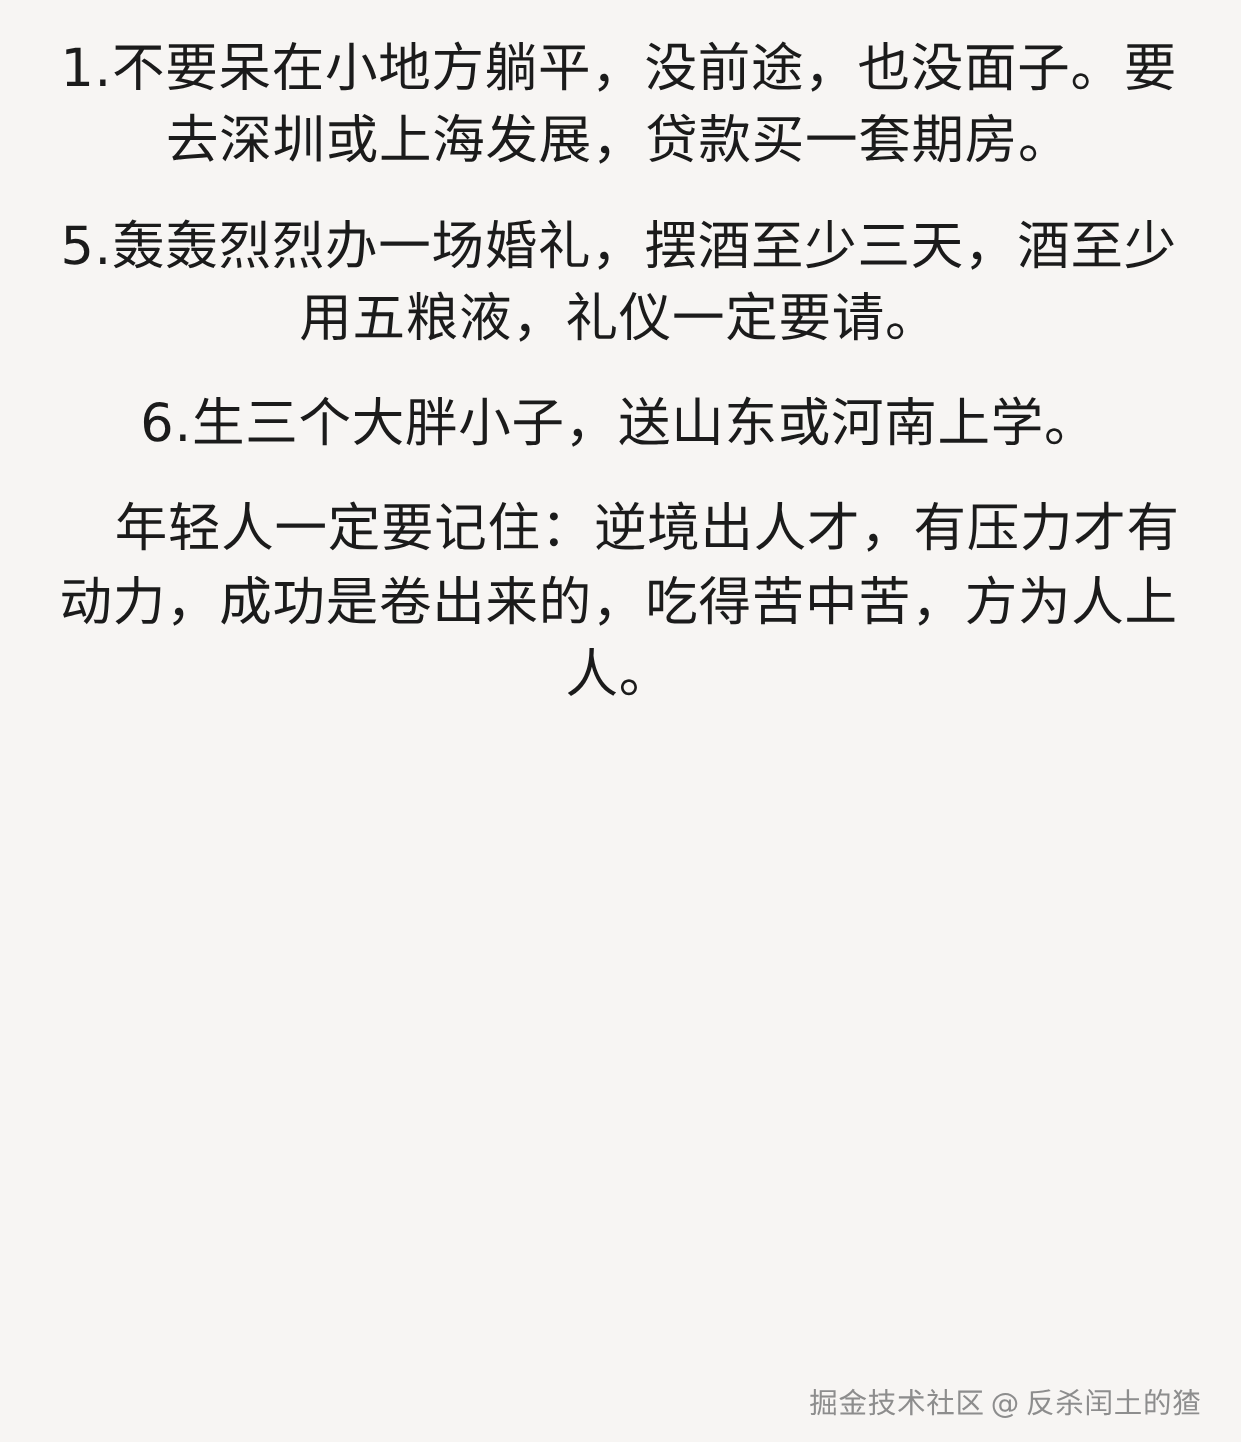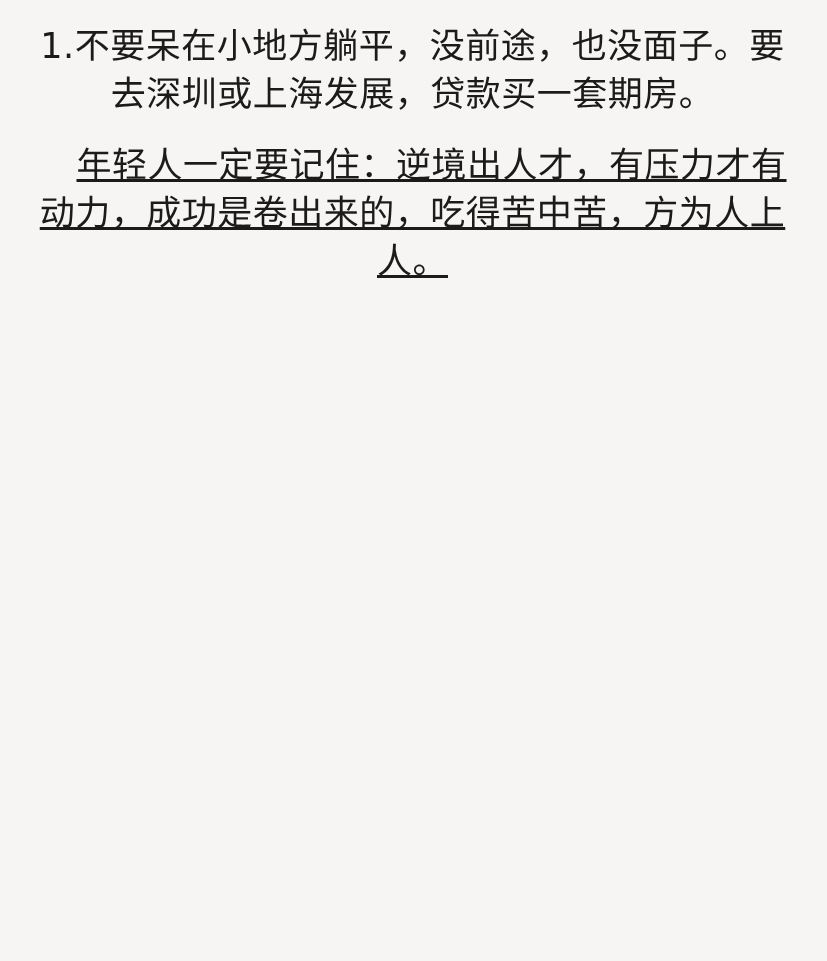--- a/index.html
+++ b/index.html
@@ -28,21 +28,20 @@
     line-height: 1.38;
     color: #1b1b1b;
     letter-spacing: 0.5px;
     margin: 0 0 22px 0;
     font-weight: 500;
     text-align: center;
     word-break: break-all;
   }
   .para.indent {
     text-indent: 38px;
-    text-decoration: underline;
   }
   .para.last {
     margin-bottom: 0;
   }
   .watermark {
     position: absolute;
     right: 26px;
     bottom: 14px;
     font-size: 19px;
     color: #8d8d8d;
@@ -54,16 +53,21 @@
     display: inline-block;
     margin: 0 4px;
   }
 </style>
 </head>
 <body>
 
 <div class="page">
 
   <p class="para">1.不要呆在小地方躺平，没前途，也没面子。要去深圳或上海发展，贷款买一套期房。</p>
+  <p class="para">5.轰轰烈烈办一场婚礼，摆酒至少三天，酒至少用五粮液，礼仪一定要请。</p>
+  <p class="para">6.生三个大胖小子，送山东或河南上学。</p>
   <p class="para indent last">年轻人一定要记住：逆境出人才，有压力才有动力，成功是卷出来的，吃得苦中苦，方为人上人。</p>
 
+  <div class="watermark">
+    <span>掘金技术社区</span><span class="wm-sep">@</span><span>反杀闰土的猹</span>
+  </div>
 
 </div>
 
 </body></html>

